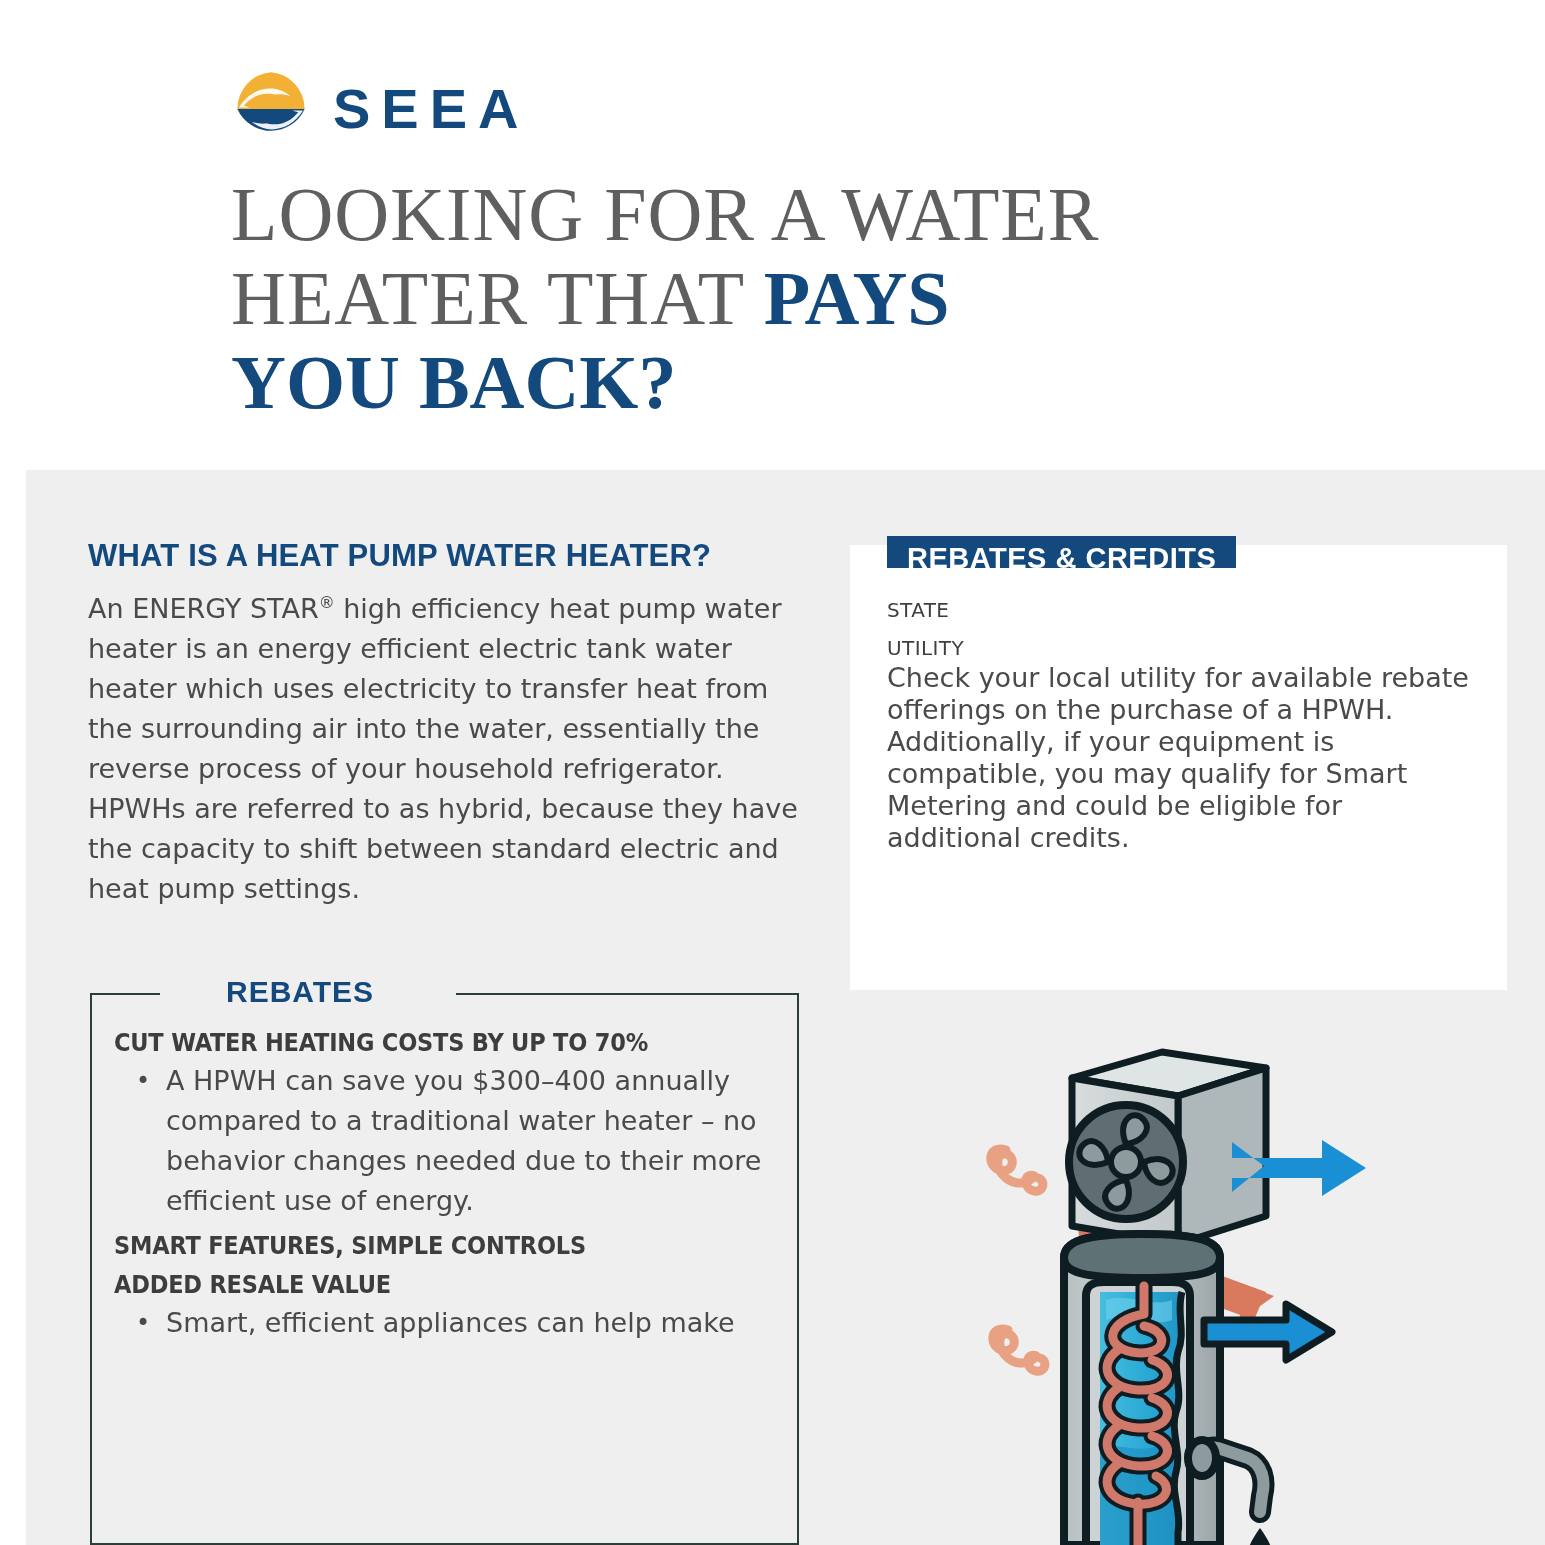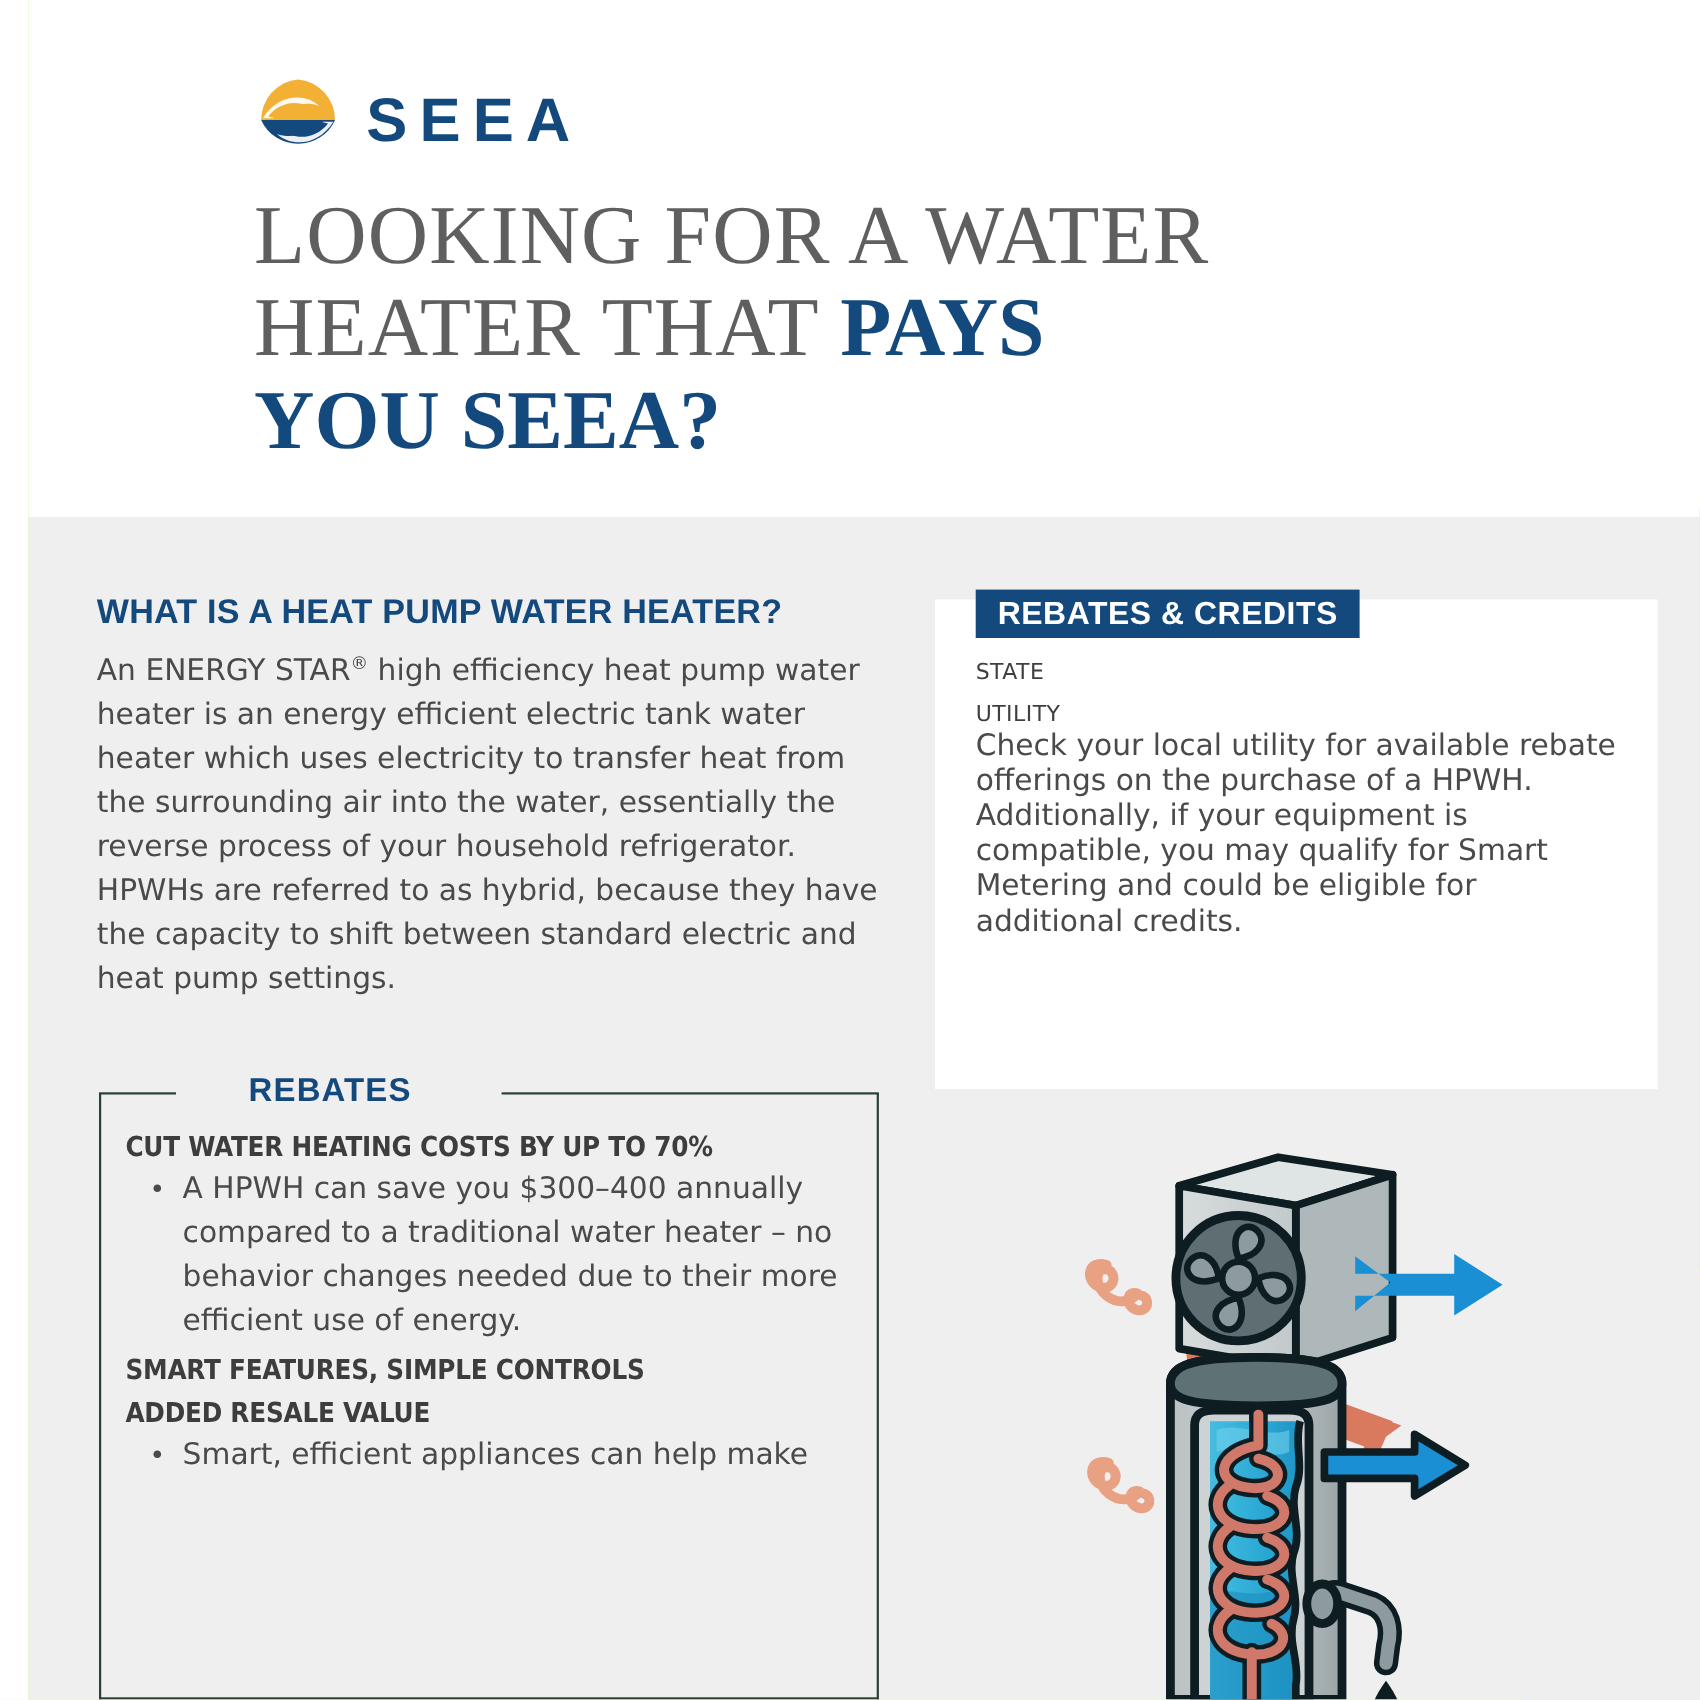--- a/index.html
+++ b/index.html
@@ -166,21 +166,21 @@
   .rebates-card {
     position: absolute;
     left: 824px; top: 545px;
     width: 657px;
     height: 445px;
     background: #ffffff;
   }
   .rebates-tab {
     position: absolute;
     left: 861px; top: 536px;
-    height: 44px;
+    height: 32px;
     padding: 0 20px;
     background: #14497d;
     color: #ffffff;
     font-size: 29px;
     font-weight: bold;
     letter-spacing: 0.5px;
     line-height: 44px;
     white-space: nowrap;
   }
   .rebates-inner {
@@ -238,21 +238,21 @@
           <path d="M84 54 C70 72 46 74 30 60 C46 64 66 60 76 52 Z" fill="#14497d"></path>
           <circle cx="50" cy="50" r="46" fill="none" stroke="#ffffff" stroke-width="0"></circle>
         </svg>
       </span>
       <span class="logo-word">SEEA</span>
     </div>
 
     <div class="headline">
       <span class="thin">LOOKING FOR A WATER</span><br>
       <span class="thin">HEATER THAT </span><span class="bold">PAYS</span><br>
-      <span class="bold">YOU SEEA?</span>
+      <span class="bold">YOU BACK?</span>
     </div>
   </div>
 
   <div class="body-band"></div>
 
   <div class="what-title">WHAT IS A HEAT PUMP WATER HEATER?</div>
   <div class="what-body"><span>An ENERGY STAR</span><sup>®</sup><span> high efficiency heat pump water heater is an energy efficient electric tank water heater which uses electricity to transfer heat from the surrounding air into the water, essentially the reverse process of your household refrigerator. HPWHs are referred to as hybrid, because they have the capacity to shift between standard electric and heat pump settings.</span></div>
 
   <div class="benefits-top-left"></div>
   <div class="benefits-top-right"></div>

